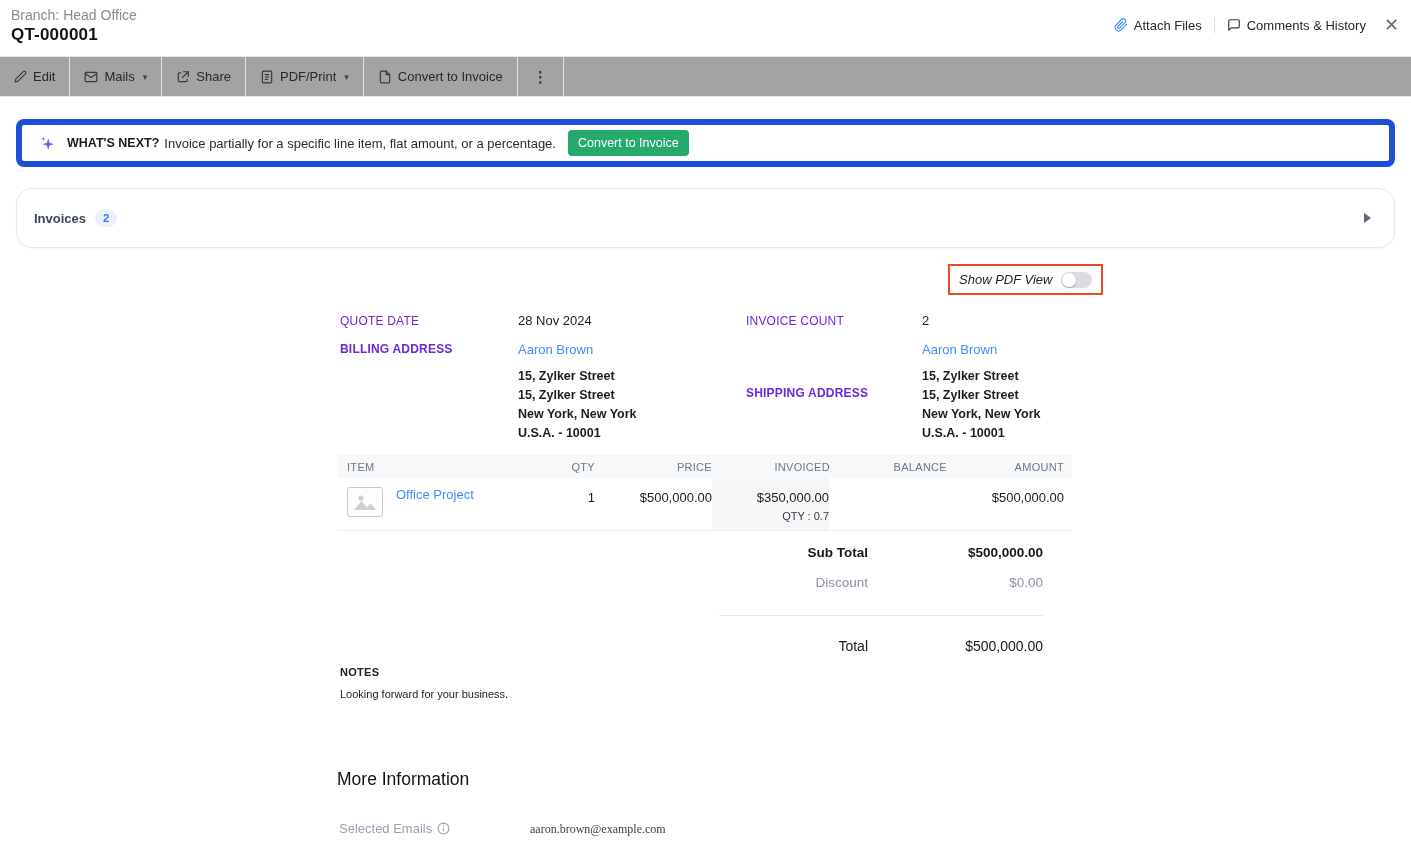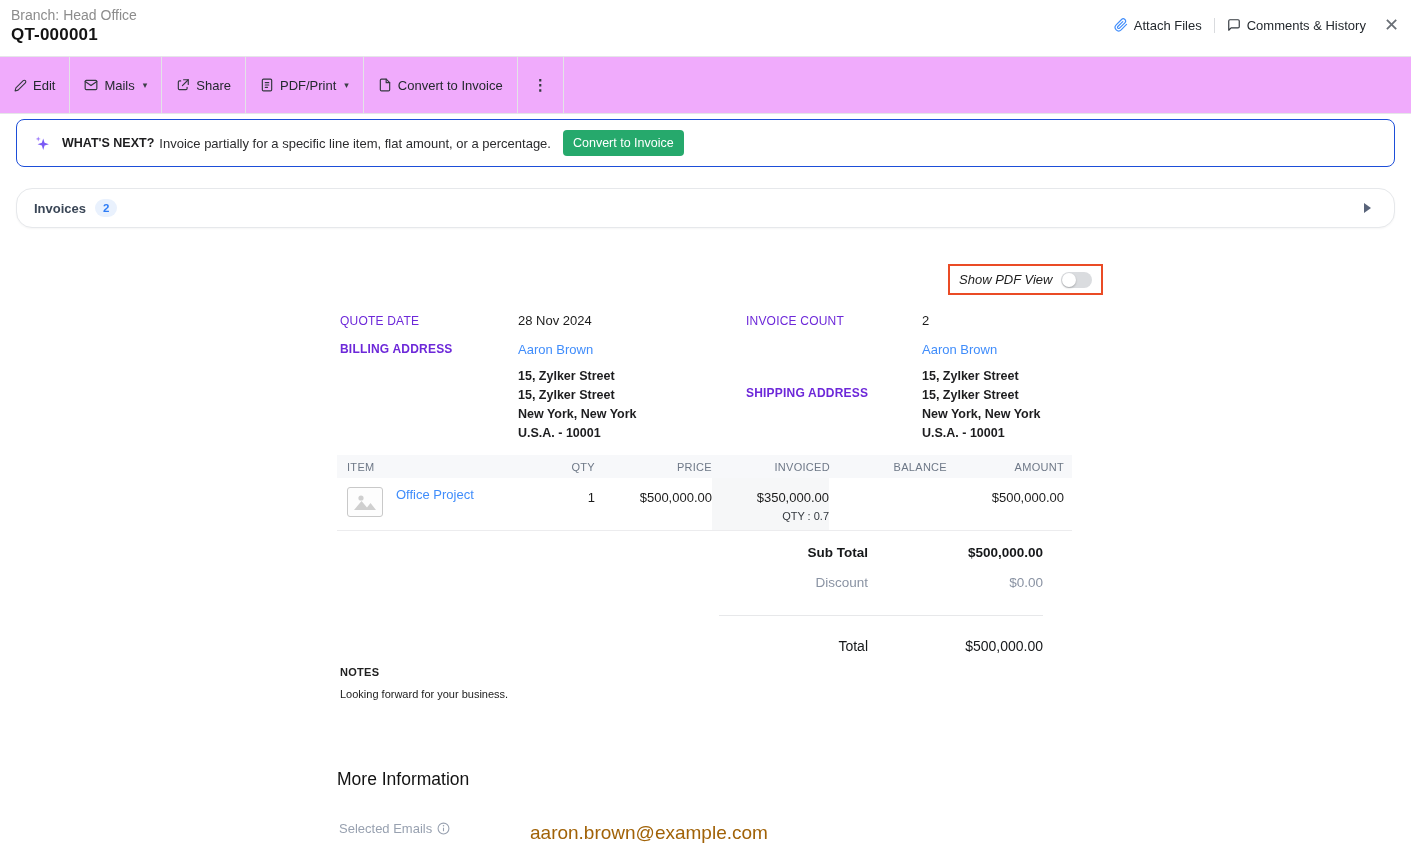--- a/index.html
+++ b/index.html
@@ -13,39 +13,39 @@
 
   
   .branch { position:absolute; left:11px; top:7px; font-size:14px; color:#8c8c8c; }
   .page-title { position:absolute; left:11px; top:25px; font-size:17px; font-weight:bold; color:#141414; letter-spacing:.2px; }
   .header-right { position:absolute; top:16px; right:8px; display:flex; align-items:center; font-size:13px; color:#24292e; }
   .hdr-action { display:flex; align-items:center; gap:6px; cursor:pointer; }
   .hdr-vdiv { width:1px; height:15px; background:#d9dbde; margin:0 12px; }
   .close-x { margin-left:14px; font-size:18px; color:#6a6f76; cursor:pointer; line-height:1; padding:0 4px; }
 
   
-  .toolbar { position:absolute; top:56px; left:0; right:0; height:58px;
-    background:#f0abfc; border-top:1px solid #e5e6e8; border-bottom:1px solid #e5e6e8;
+  .toolbar { position:absolute; top:56px; left:0; right:0; height:41px;
+    background:#a3a3a3; border-top:1px solid #e5e6e8; border-bottom:1px solid #e5e6e8;
     display:flex; align-items:stretch; }
   .tb-btn { display:flex; align-items:center; gap:6px; padding:0 14px;
     border-right:1px solid #e3e4e6; font-size:13px; color:#24292e; cursor:pointer; background:transparent; }
   .tb-caret { font-size:9px; color:#3a3f45; margin-left:2px; }
   .tb-kebab { font-size:15px; font-weight:bold; color:#33383e; padding:0 15px; }
 
   
   .banner { position:absolute; top:119px; left:16px; right:16px; height:48px;
-    border:1px solid #1d4ed8; border-radius:8px; background:#fff;
+    border:6px solid #1d4ed8; border-radius:8px; background:#fff;
     display:flex; align-items:center; padding:0 17px; }
   .banner-label { font-weight:bold; font-size:12.5px; color:#1d1d1f; margin:0 5px 0 11px; }
   .banner-msg { font-size:13px; color:#2c2c2e; }
   .banner-btn { margin-left:12px; background:#26a96c; color:#fff; font-size:12.5px;
     padding:6px 10px; border-radius:4px; border:none; cursor:pointer; font-family:inherit; }
 
   
-  .invoices-panel { position:absolute; top:188px; left:16px; right:16px; height:40px;
+  .invoices-panel { position:absolute; top:188px; left:16px; right:16px; height:60px;
     border:1px solid #e6e8eb; border-radius:16px; background:#fff;
     box-shadow:0 1px 2px rgba(0,0,0,.04);
     display:flex; align-items:center; padding:12px 17px; cursor:pointer; }
   .inv-label { font-size:13px; font-weight:bold; color:#3a4656; }
   .inv-badge { margin-left:9px; background:#e9f1fd; color:#2e7df6; font-size:11.5px;
     font-weight:bold; padding:3px 8px; border-radius:11px; }
   .inv-caret { margin-left:auto; margin-right:6px; width:0; height:0;
     border-left:7px solid #59647a; border-top:5px solid transparent; border-bottom:5px solid transparent; }
 
   
@@ -91,21 +91,21 @@
   .t-sub { top:0; font-size:13.5px; font-weight:bold; color:#16181a; }
   .t-disc { top:30px; font-size:13.5px; color:#8a93a3; }
   .t-divider { position:absolute; top:70px; left:0; right:0; border-top:1px solid #e7e8ea; }
   .t-total { top:93px; font-size:14px; color:#16181a; }
 
   
   .notes-label { position:absolute; left:340px; top:666px; font-size:11px; font-weight:bold; color:#212121; letter-spacing:.3px; }
   .notes-text { position:absolute; left:340px; top:688px; font-size:11px; color:#1c1c1c; }
   .more-title { position:absolute; left:337px; top:769px; font-size:17.5px; color:#121212; }
   .sel-label { position:absolute; left:339px; top:821px; font-size:13px; color:#98a1b0; display:flex; align-items:center; gap:5px; }
-  .sel-value { position:absolute; left:530px; top:822px; font-size:19px; color:#a16207; }
+  .sel-value { position:absolute; left:530px; top:822px; font-size:12px; color:#404040;font-family:Liberation Serif, serif; }
 </style>
 </head>
 <body>
 
 <div class="branch">Branch: Head Office</div>
 <div class="page-title">QT-000001</div>
 
 <div class="header-right">
   <div class="hdr-action">
     <span>

